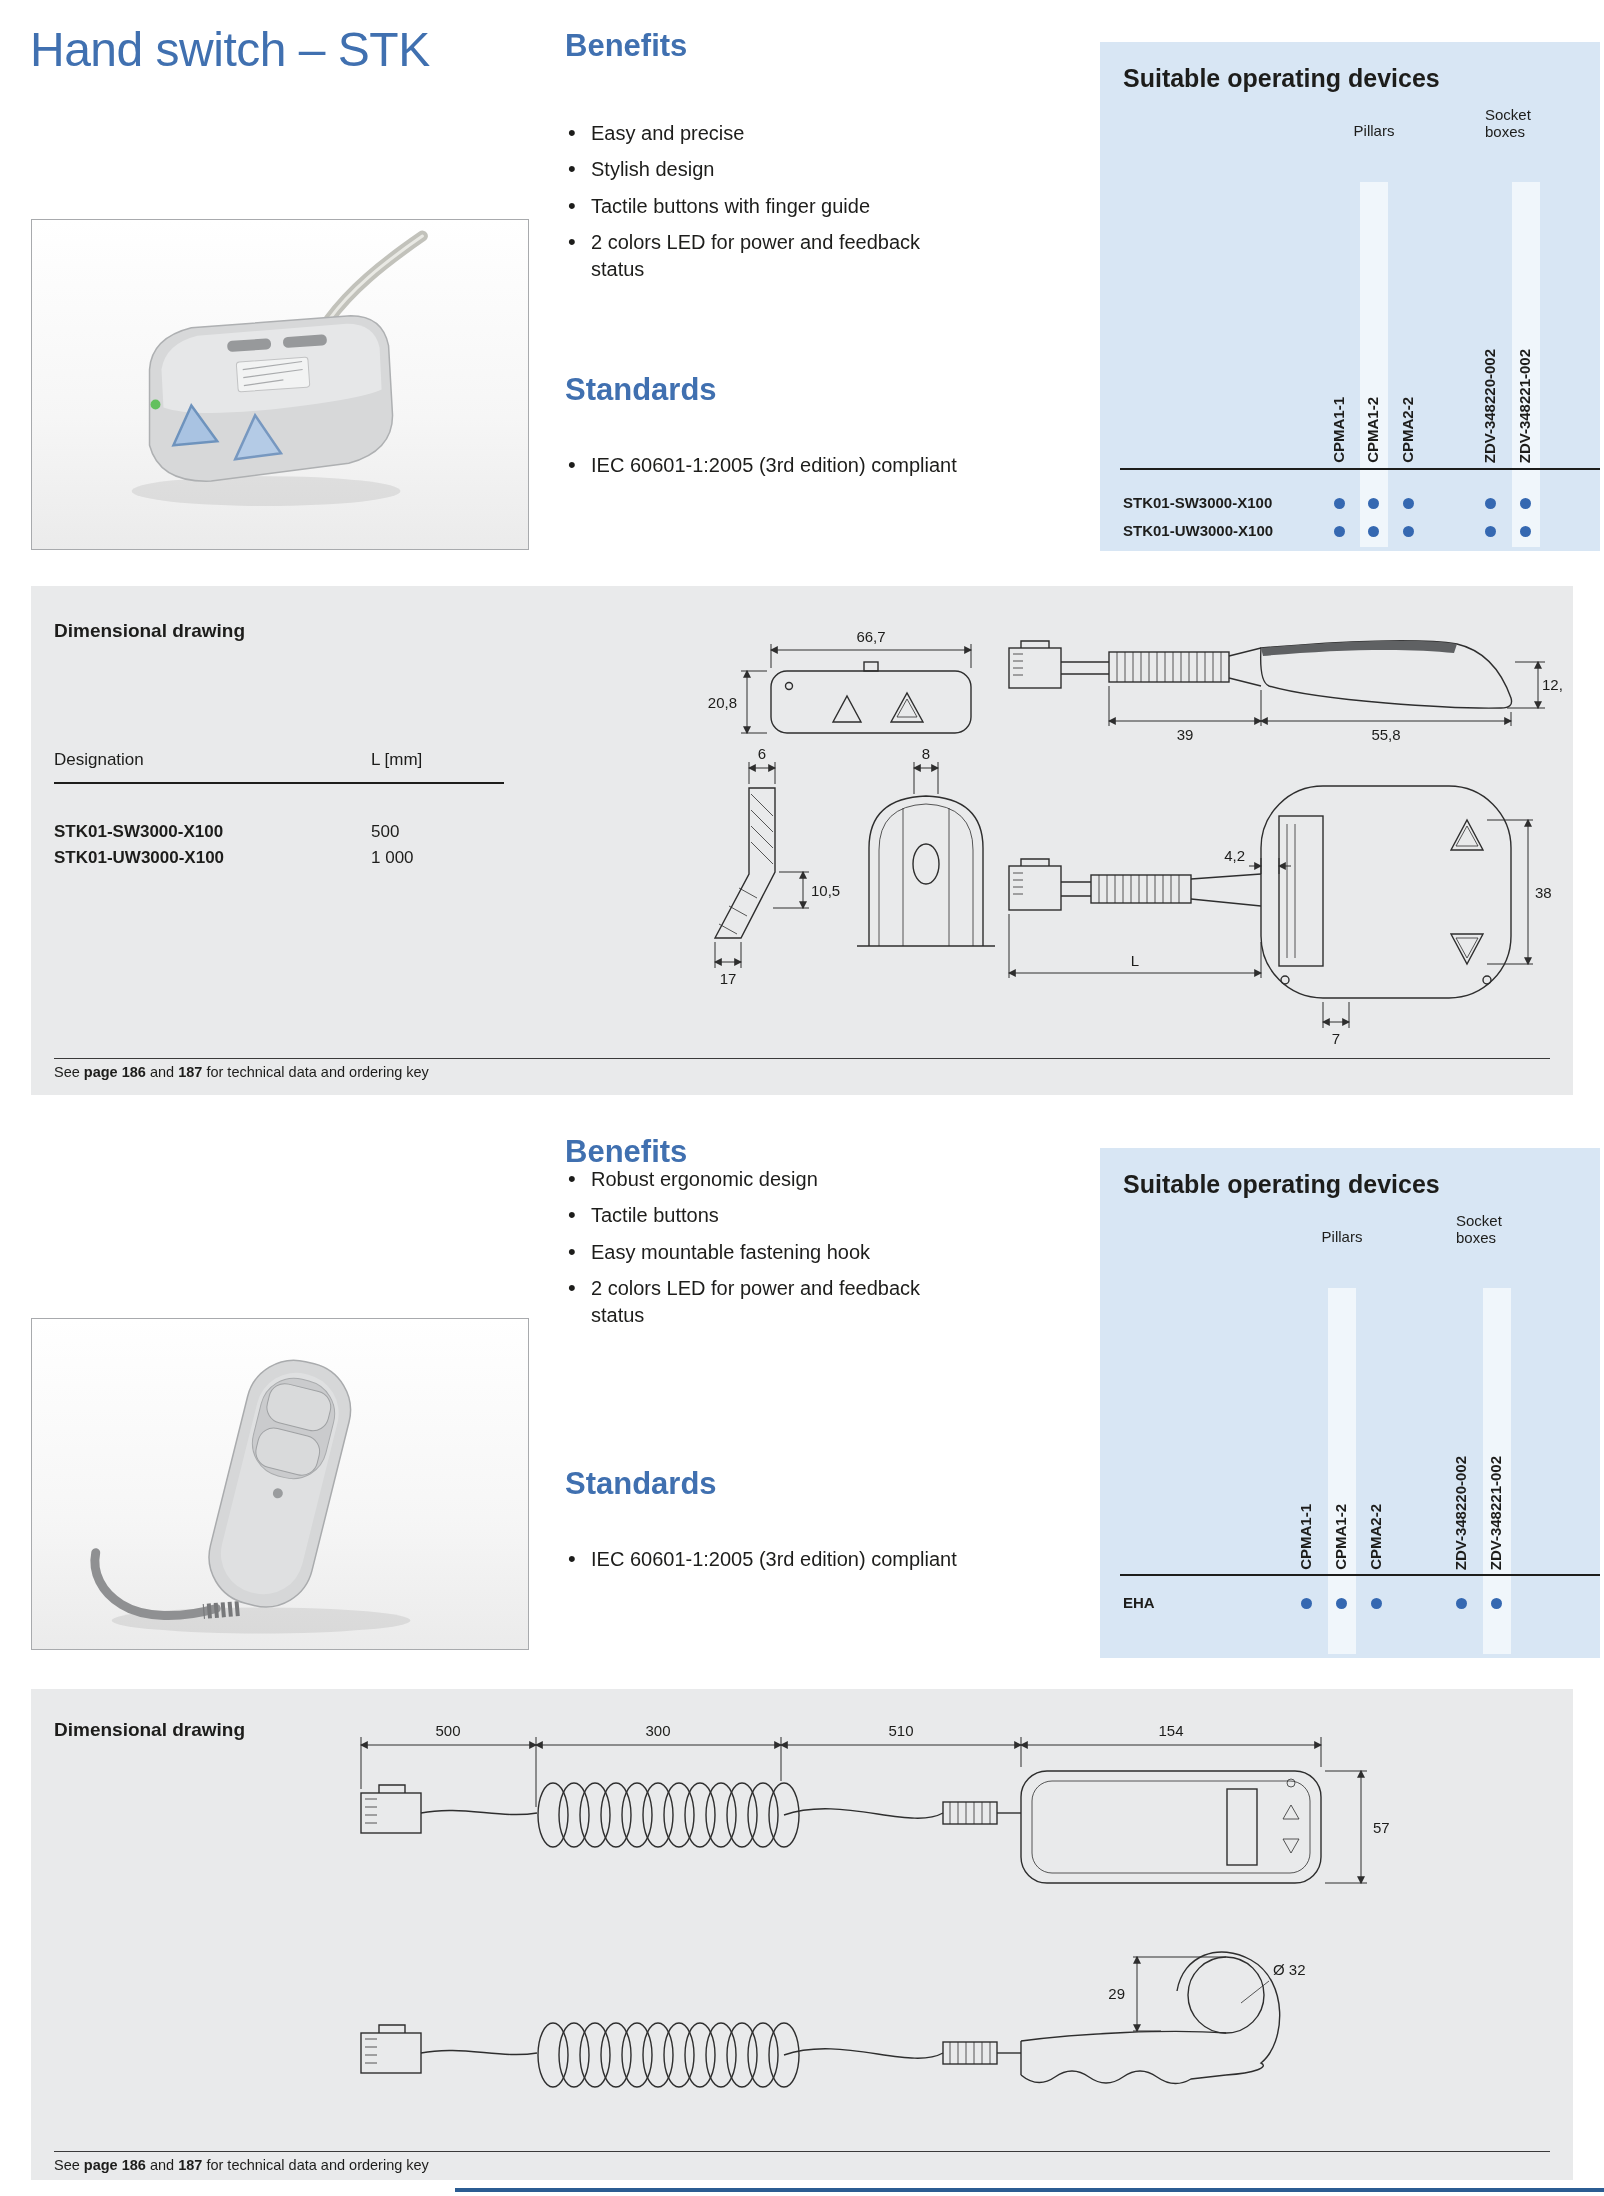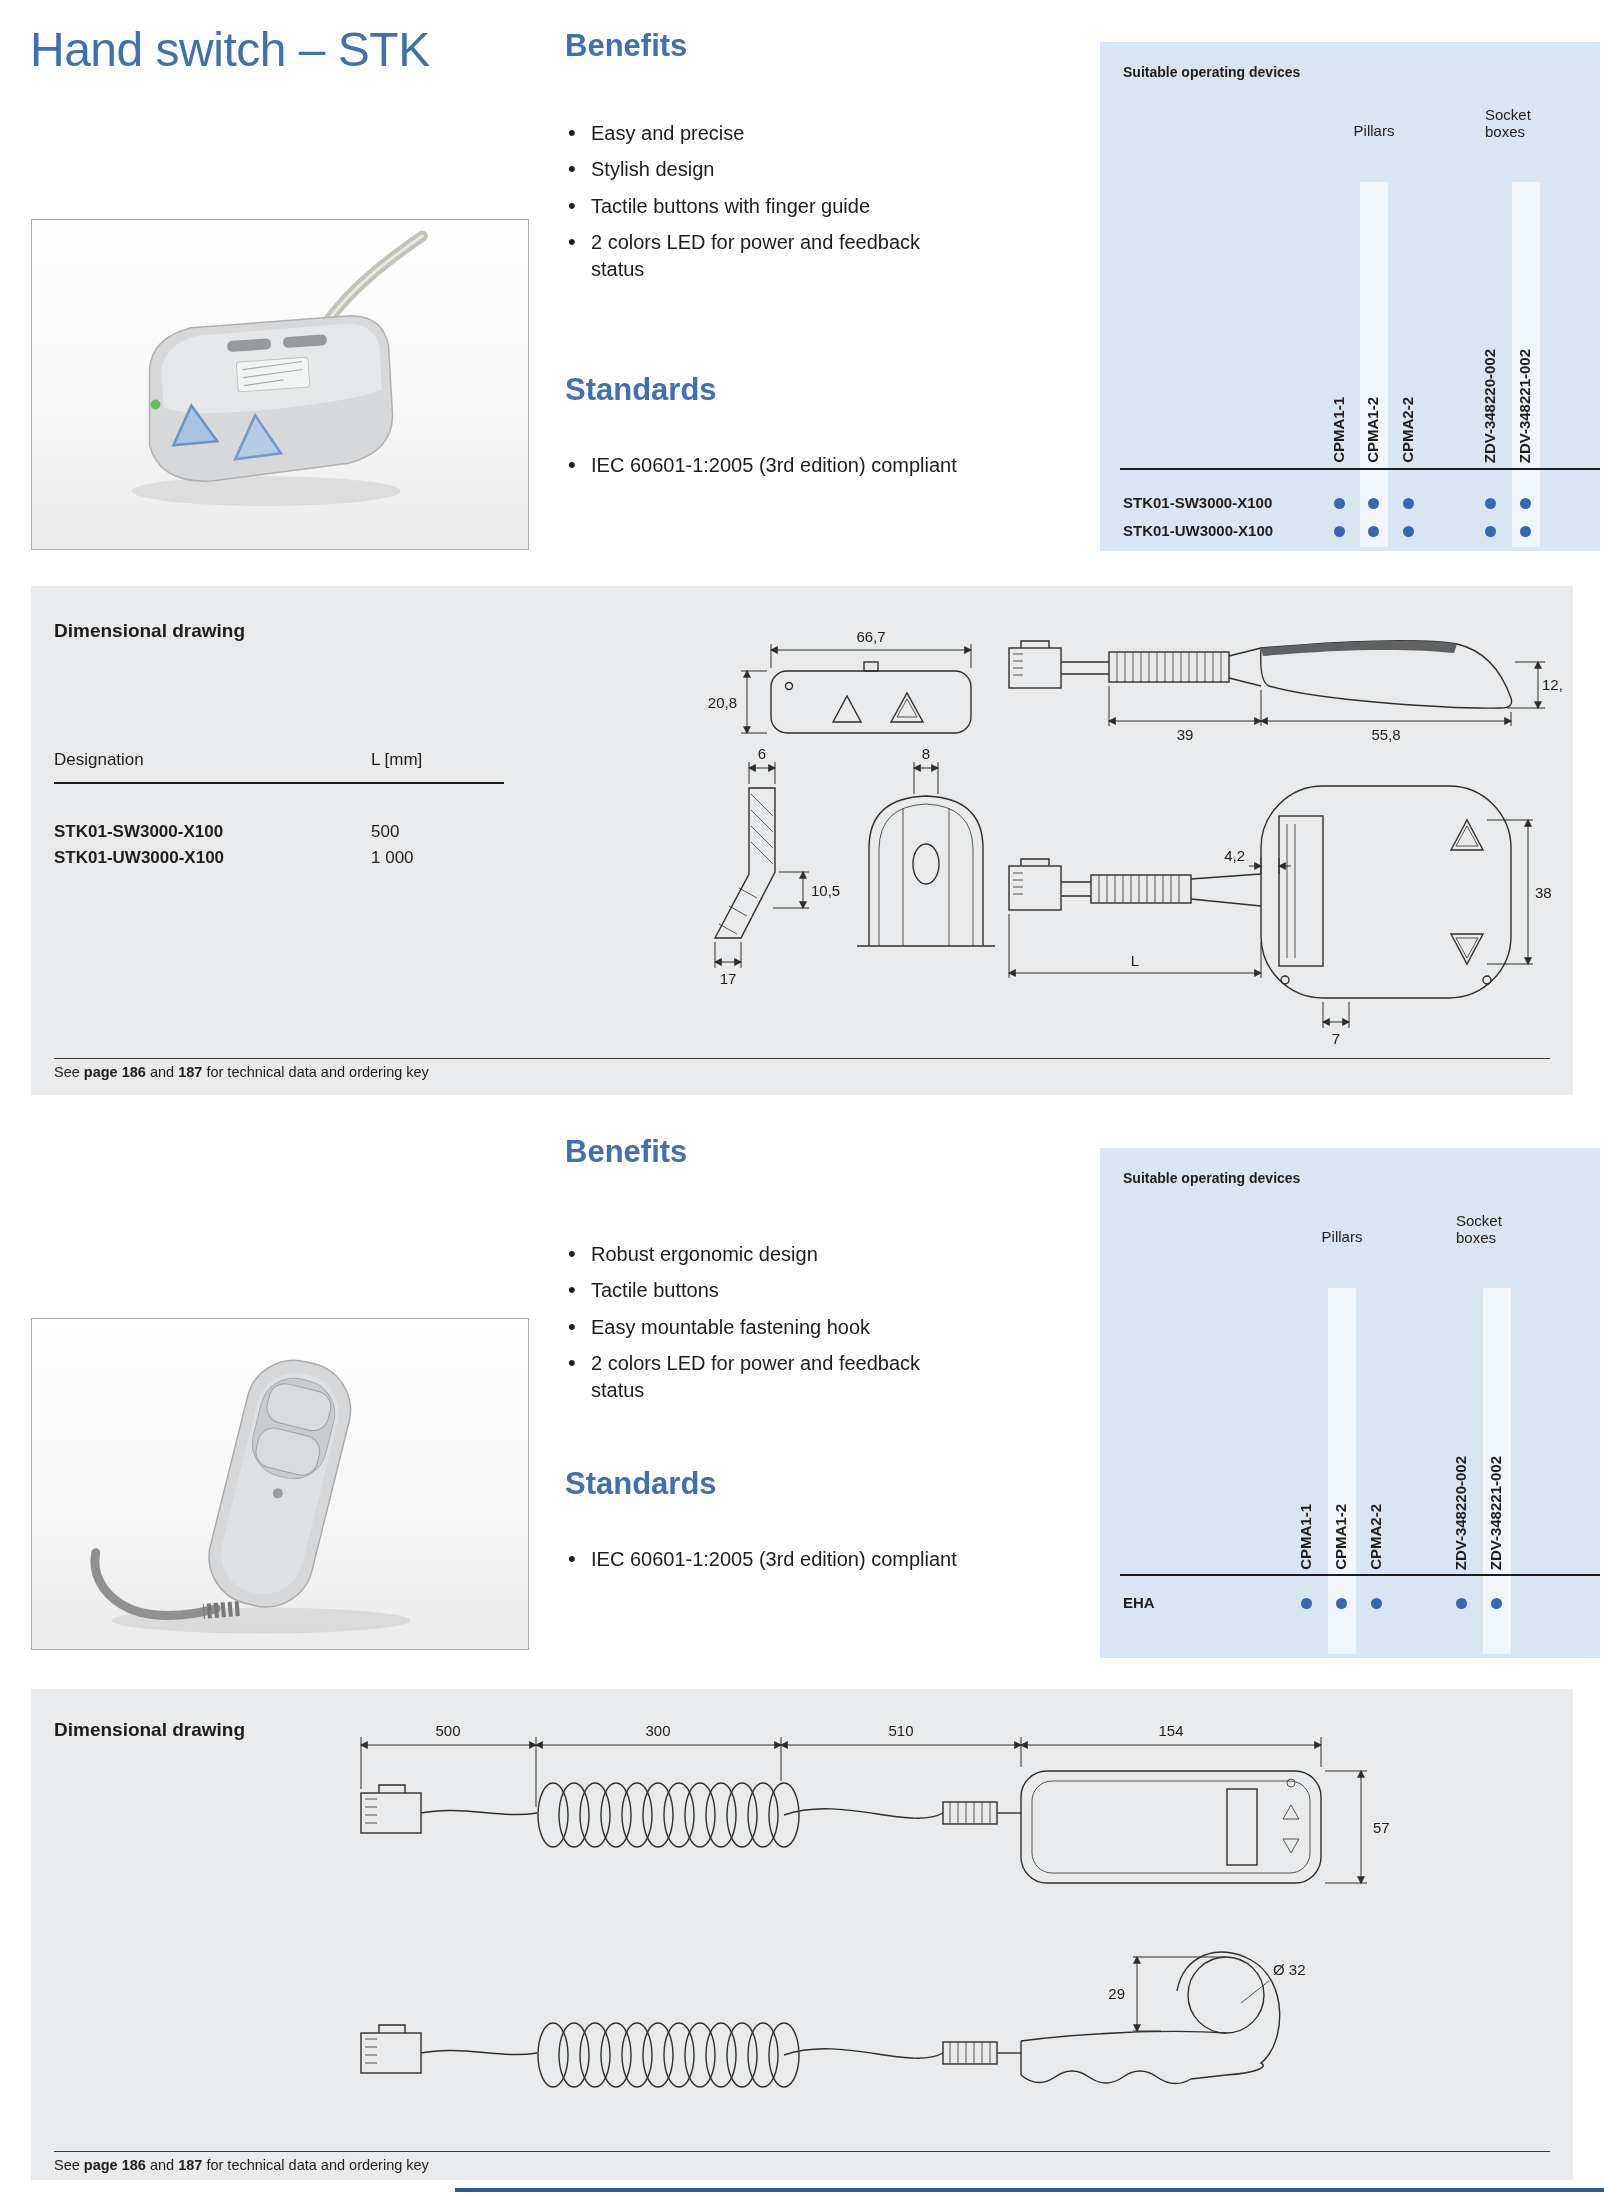--- a/index.html
+++ b/index.html
@@ -14,21 +14,21 @@
   .bullets { list-style:none; }
   .bullets li { position:relative; font-size:20px; line-height:1.32; padding-left:26px;
                 margin-bottom:10px; color:#1d1d1b; }
   .bullets li::before { content:"\2022"; position:absolute; left:3px; top:-2px; font-size:22px; }
 
   .photo-box { border:1px solid #a8aaad;
                background:linear-gradient(180deg,#ffffff 0%,#f6f6f6 60%,#ebebeb 100%); }
   .photo-box svg { display:block; width:100%; height:100%; }
 
   .device-panel { background:#d8e6f4; }
-  .panel-title { position:absolute; left:23px; top:22px; font-size:14px; font-weight:700; }
+  .panel-title { position:absolute; left:23px; top:22px; font-size:25px; font-weight:700; }
   .col-stripe { position:absolute; top:140px; bottom:4px; width:28px; background:rgba(255,255,255,0.62); }
   .group-label { position:absolute; font-size:15px; color:#1d1d1b; }
   .rot-label { position:absolute; bottom:88px; writing-mode:vertical-rl; transform:rotate(180deg);
                font-size:15px; font-weight:700; white-space:nowrap; color:#1d1d1b; }
   .panel-rule { position:absolute; left:20px; right:0; height:2px; background:#1d1d1b; }
   .prow-label { position:absolute; font-size:15px; font-weight:700; }
   .dot { position:absolute; width:11px; height:11px; border-radius:50%; background:#3568b1; }
 
   .dim-box { background:#e9eaeb; }
   .dim-heading { position:absolute; font-size:19px; font-weight:700; }
@@ -254,21 +254,21 @@
         <rect x="206" y="52" width="83" height="226" rx="40" fill="#dfe0e1"></rect>
         <rect x="210" y="58" width="75" height="100" rx="34" fill="#cacbcd" stroke="#a9abad"></rect>
         <rect x="216" y="66" width="63" height="40" rx="16" fill="#d9dadb" stroke="#9fa1a3"></rect>
         <rect x="216" y="112" width="63" height="40" rx="16" fill="#d9dadb" stroke="#9fa1a3"></rect>
         <circle cx="248" cy="175" r="5" fill="#9a9c9e"></circle>
       </g>
     </svg>
   </div>
 
   <h2 class="abs blue-h" style="left:565px; top:1134px;">Benefits</h2>
-  <ul class="abs bullets" style="left:565px; top:1241px; width:360px;">
+  <ul class="abs bullets" style="left:565px; top:1166px; width:360px;">
     <li>Robust ergonomic design</li>
     <li>Tactile buttons</li>
     <li>Easy mountable fastening hook</li>
     <li>2 colors LED for power and feedback status</li>
   </ul>
 
   <h2 class="abs blue-h" style="left:565px; top:1466px;">Standards</h2>
   <ul class="abs bullets" style="left:565px; top:1546px; width:500px;">
     <li>IEC 60601-1:2005 (3rd edition) compliant</li>
   </ul>

